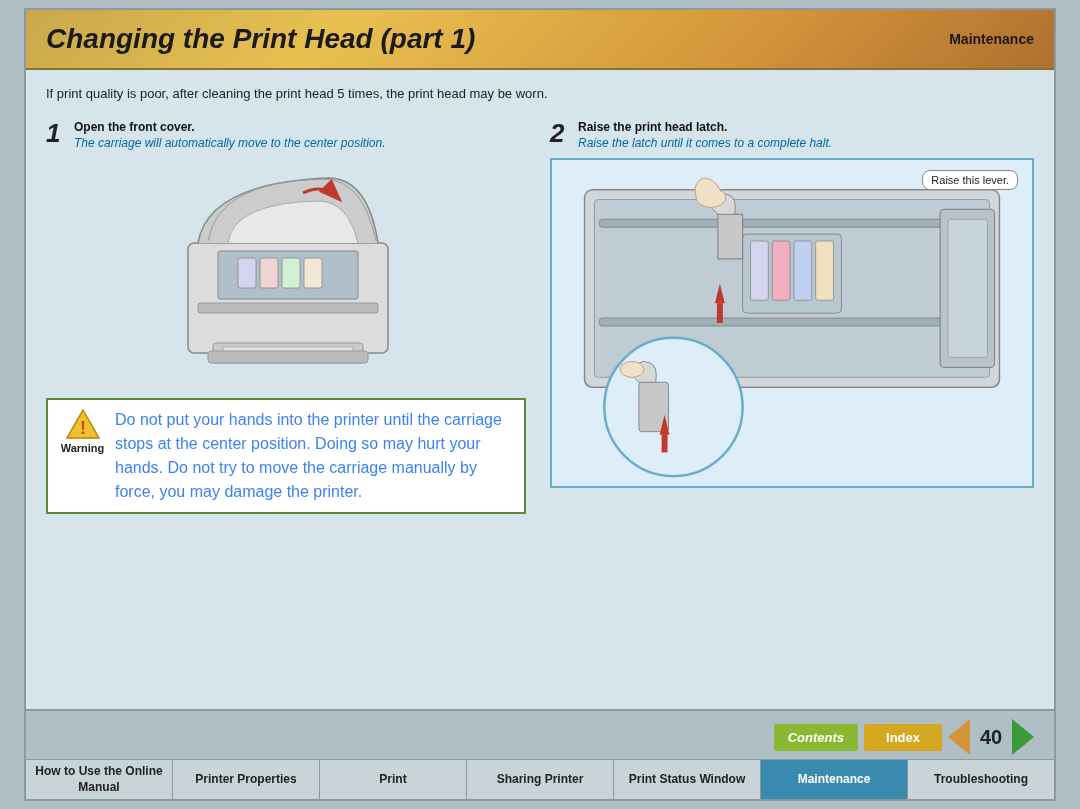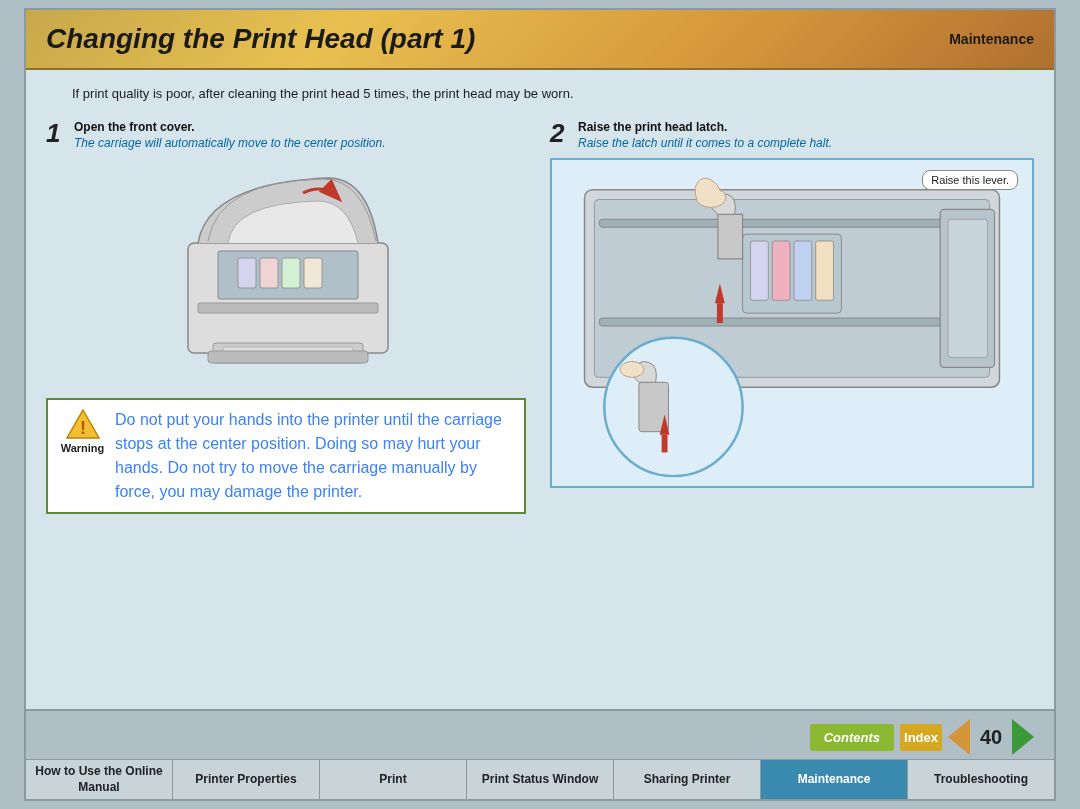--- a/index.html
+++ b/index.html
@@ -52,21 +52,20 @@
       padding: 14px 20px 10px 20px;
       background: #d6e4ec;
       overflow: hidden;
     }
 
     .intro-text {
       font-size: 13px;
       color: #222;
       margin-bottom: 16px;
       line-height: 1.5;
-      margin-left: 26px;
     }
 
     
     .steps-container {
       display: flex;
       gap: 20px;
     }
 
     .step {
       flex: 1;
@@ -199,21 +198,21 @@
       border-radius: 2px;
       font-style: italic;
     }
 
     .nav-btn-index {
       background: #d4a820;
       color: white;
       font-weight: bold;
       font-size: 13px;
       border: none;
-      padding: 6px 4px;
+      padding: 6px 22px;
       cursor: pointer;
       border-radius: 2px;
     }
 
     .nav-arrow-left {
       width: 0;
       height: 0;
       border-top: 18px solid transparent;
       border-bottom: 18px solid transparent;
       border-right: 22px solid #d4943a;
@@ -403,21 +402,21 @@
       <button class="nav-btn-index">Index</button>
       <div class="nav-arrow-left"></div>
       <span class="nav-page-num">40</span>
       <div class="nav-arrow-right"></div>
     </div>
     <div class="nav-tabs" id="nav-tabs-container">
     <div class="nav-tab">How to Use the
 Online Manual</div>
         <div class="nav-tab">Printer Properties</div>
         <div class="nav-tab">Print</div>
+        <div class="nav-tab">Sharing Printer</div>
         <div class="nav-tab">Print Status
 Window</div>
-        <div class="nav-tab">Sharing Printer</div>
         <div class="nav-tab active">Maintenance</div>
         <div class="nav-tab">Troubleshooting</div>
       </div>
   </div>
 
 </div>
 
 </body></html>

